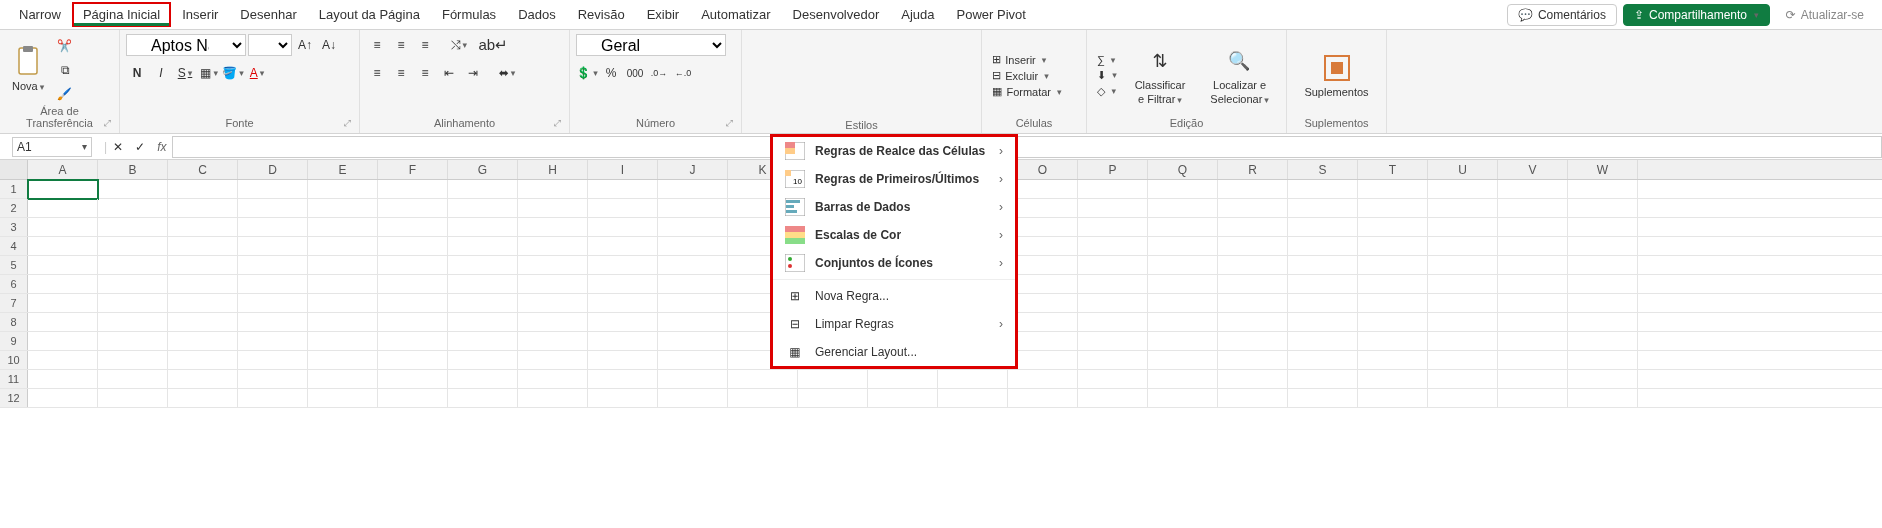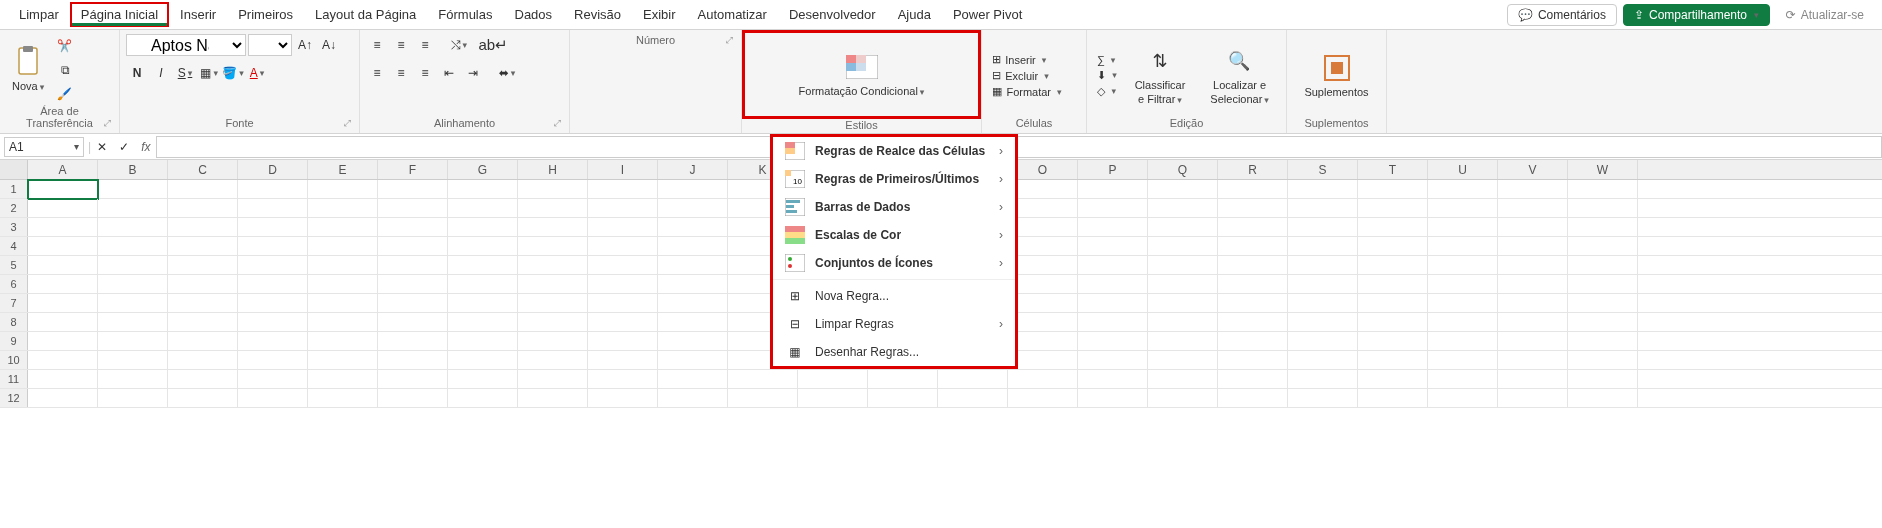--- a/index.html
+++ b/index.html
@@ -24,45 +24,45 @@
 .row{display:flex;gap:2px;align-items:center}
 .sq{width:22px;height:22px;display:flex;align-items:center;justify-content:center;border-radius:2px}
 select,input[type=text]{border:1px solid #ccc;background:#fff;height:22px;padding:0 20px;font-size:16px}
 .redbox{border:3px solid #d00}
 .dropdown{position:absolute;top:134px;left:770px;width:248px;background:#fff;border:3px solid #d00;z-index:10;padding:0}
 .dd-item{display:flex;align-items:center;gap:10px;padding:4px 12px;font-size:12px}
 .dd-item .ik{width:20px;height:20px;display:flex;align-items:center;justify-content:center}
 .dd-item .ar{margin-left:auto;color:#666}
 .dd-sep{border-top:1px solid #eee;margin:2px 0}
 .fbar{display:flex;align-items:center;height:26px;border-bottom:1px solid #d4d4d4;background:#fff}
-.namebox{width:80px;border:1px solid #ccc;margin:4px;height:20px;padding:0 4px;display:flex;align-items:center;justify-content:space-between}
+.namebox{width:80px;border:1px solid #ccc;margin:12px;height:20px;padding:0 4px;display:flex;align-items:center;justify-content:space-between}
 .fx{padding:0 6px;color:#666;font-style:italic}
 .fxin{flex:1;border:none;height:20px}
 .grid{position:relative;overflow:hidden}
 .colhead{display:flex;background:#f0f0f0;border-bottom:1px solid #ccc;height:20px}
 .corner{width:28px;border-right:1px solid #ccc;background:#e8e8e8}
 .ch{width:70px;text-align:center;border-right:1px solid #dcdcdc;font-size:12px;color:#555;line-height:20px}
 .rows .rw{display:flex;height:19px;border-bottom:1px solid #e5e5e5}
 .rh{width:28px;background:#f0f0f0;border-right:1px solid #ccc;text-align:center;font-size:11px;color:#555;line-height:19px}
 .cell{width:70px;border-right:1px solid #e5e5e5;height:19px}
 .cell.sel{outline:2px solid #107C41;outline-offset:-1px}
 svg{display:block}
 .mini{font-size:10px;color:#555}
 .caret::after{content:"▾";font-size:9px;margin-left:2px;color:#666}
 .vert-stack{display:flex;flex-direction:column;gap:1px}
 .mid-btn{display:flex;align-items:center;gap:4px;padding:1px 4px;font-size:11px;white-space:nowrap}
 </style>
 </head>
 <body>
 
 <div class="tabs">
-  <div class="tab">Limpar</div>
+  <div class="tab">Narrow</div>
   <div class="tab active">Página Inicial</div>
   <div class="tab">Inserir</div>
-  <div class="tab">Primeiros</div>
+  <div class="tab">Desenhar</div>
   <div class="tab">Layout da Página</div>
   <div class="tab">Fórmulas</div>
   <div class="tab">Dados</div>
   <div class="tab">Revisão</div>
   <div class="tab">Exibir</div>
   <div class="tab">Automatizar</div>
   <div class="tab">Desenvolvedor</div>
   <div class="tab">Ajuda</div>
   <div class="tab">Power Pivot</div>
   <div class="right-tabs">
@@ -163,37 +163,37 @@
         <div style="width:8px"></div>
         <div class="sq caret">
             <span>⬌</span>
           </div>
       </div>
     </div>
     <div class="group-label"><span>Alinhamento</span><span class="launch">⤢</span></div>
   </div>
 
   <div class="group" style="width:172px">
+    <div class="group-body" style="flex-direction:column;align-items:stretch;gap:6px">
+      <select style="width:150px"><option>Geral</option></select>
+      <div class="row">
+        <div class="sq caret">
+            <span>💲</span>
+          </div>
+        <div class="sq">%</div>
+        <div class="sq" style="font-size:10px">000</div>
+        <div class="sq" style="font-size:9px">.0→</div>
+        <div class="sq" style="font-size:9px">←.0</div>
+      </div>
+    </div>
     <div class="group-label"><span>Número</span><span class="launch">⤢</span></div>
   </div>
 
   <div class="group" style="width:240px;padding:0">
     <div class="group-body" style="gap:0;align-items:stretch;height:100%">
-      <div class="big-btn redbox" style="flex:1">
-        <div class="ico">
-            <svg width="32" height="24">
-              <rect x="0" y="0" width="32" height="24" fill="#fff" stroke="#999"></rect>
-              <rect x="0" y="0" width="10" height="8" fill="#e88"></rect>
-              <rect x="10" y="0" width="10" height="8" fill="#ecc"></rect>
-              <rect x="0" y="8" width="10" height="8" fill="#8bd"></rect>
-              <rect x="10" y="8" width="10" height="8" fill="#cde"></rect>
-            </svg>
-          </div>
-        <div class="lbl caret">Formatação Condicional</div>
-      </div>
     </div>
     <div class="group-label">Estilos</div>
   </div>
 
   <div class="group" style="width:105px">
     <div class="group-body">
         <div class="vert-stack" style="width:100%">
       <div class="mid-btn caret">
             <span>⊞</span>
             <span>Inserir</span>
@@ -670,15 +670,15 @@
     <span class="ik">⊞</span>
     <span>Nova Regra...</span>
   </div>
   <div class="dd-item">
     <span class="ik">⊟</span>
     <span>Limpar Regras</span>
       <span class="ar">›</span>
   </div>
   <div class="dd-item">
     <span class="ik">▦</span>
-    <span>Desenhar Regras...</span>
+    <span>Gerenciar Layout...</span>
   </div>
 </div>
 
 </body></html>

